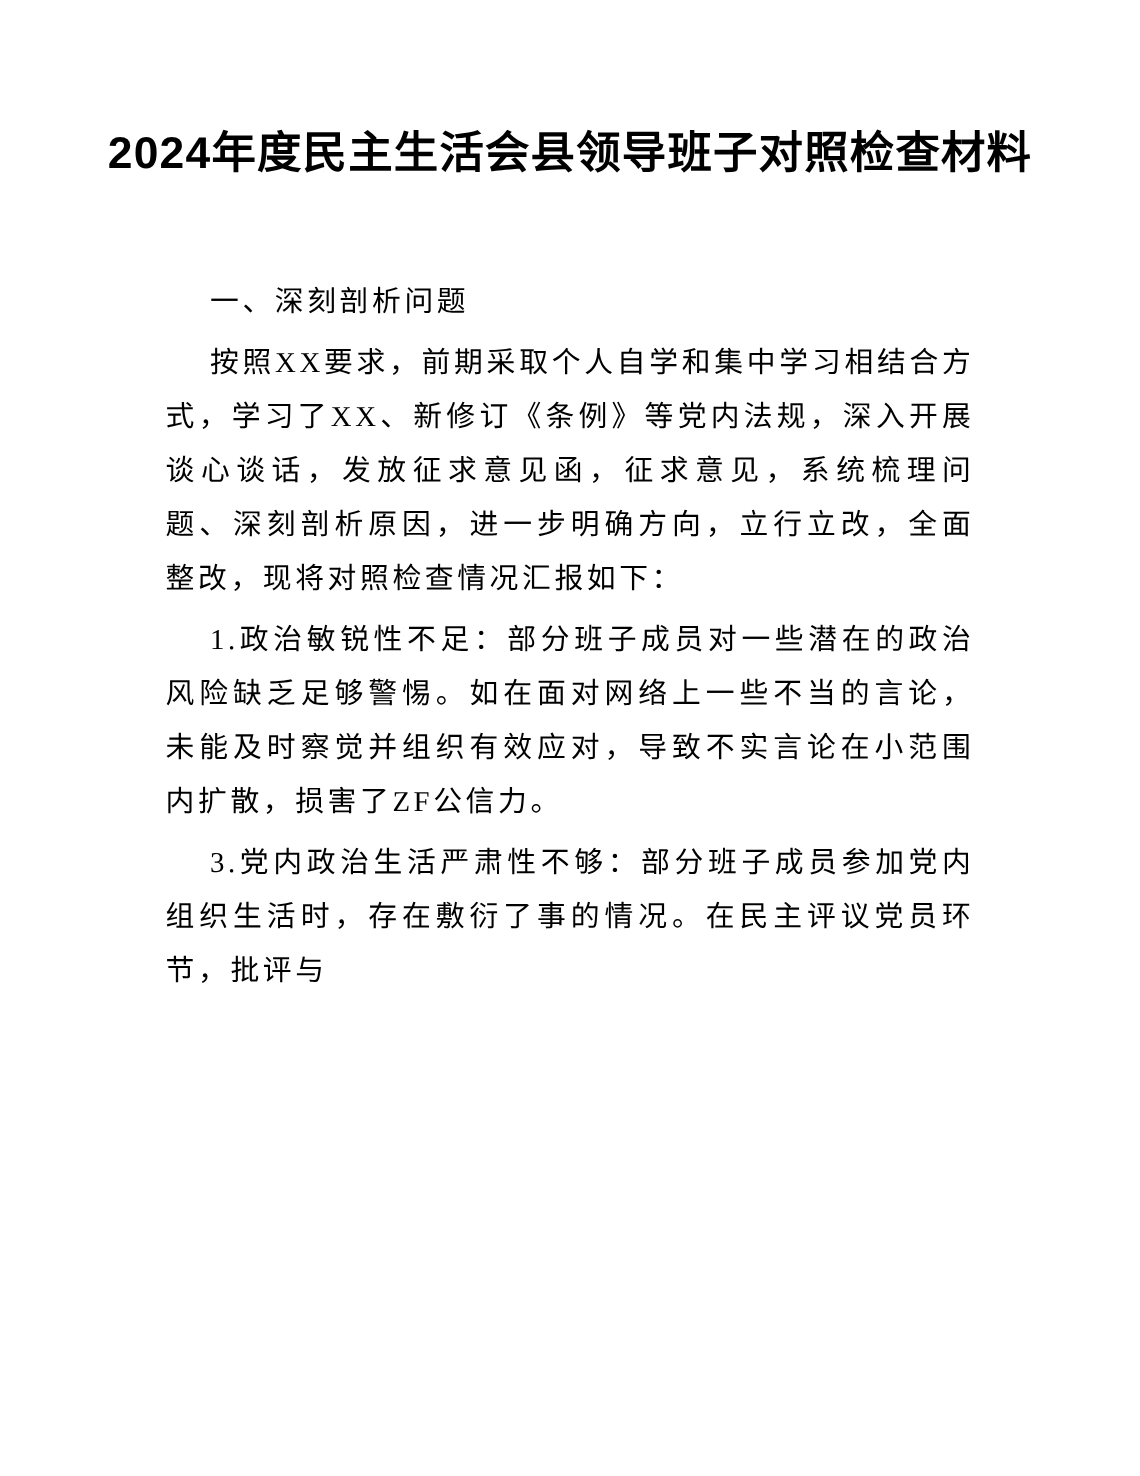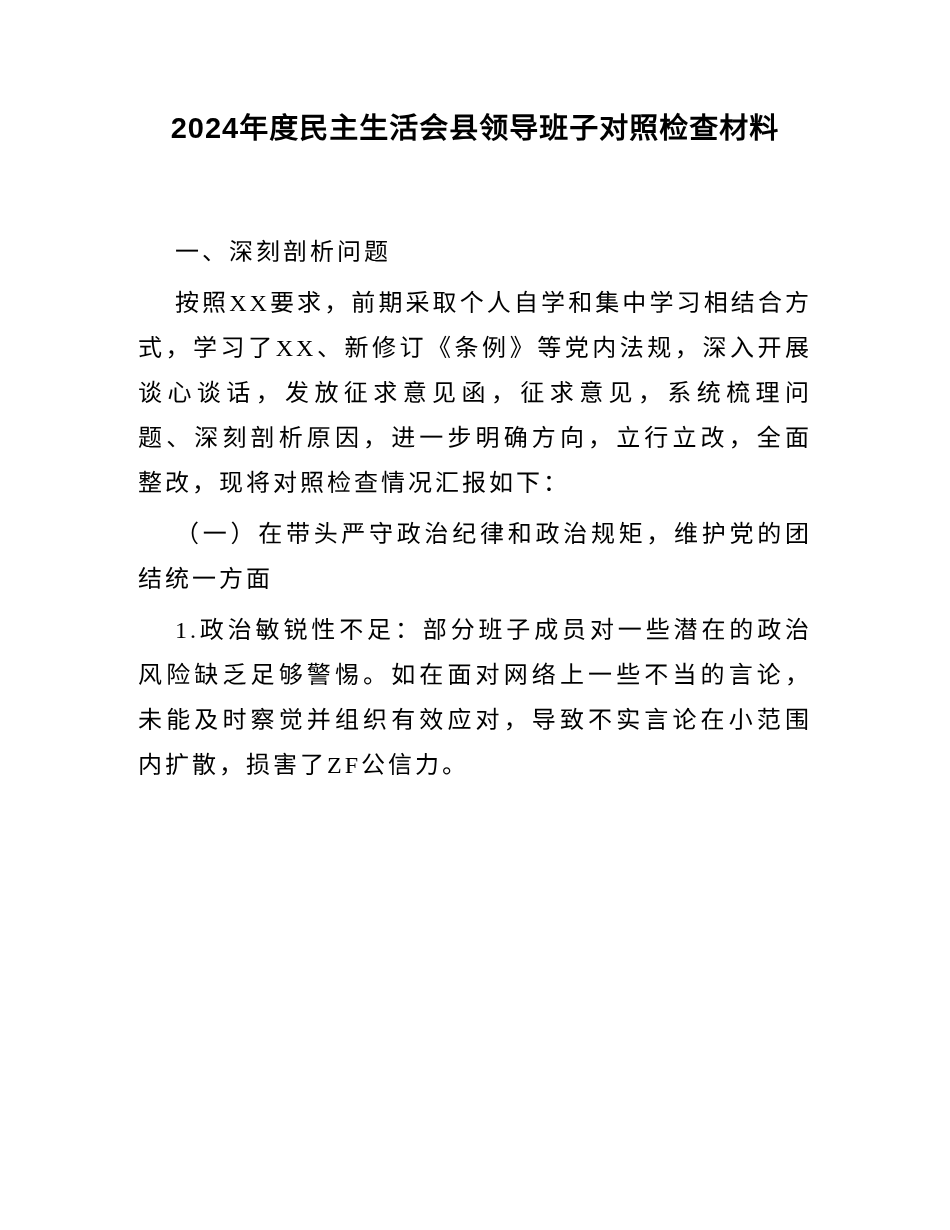--- a/index.html
+++ b/index.html
@@ -15,21 +15,21 @@
     color: #000000;
     overflow: hidden;
     box-sizing: border-box;
   }
   .doc-title {
     margin: 0 68px;
     padding-top: 102px;
     text-align: center;
     font-family: "Liberation Sans", sans-serif;
     font-weight: 700;
-    font-size: 29px;
+    font-size: 37px;
     line-height: 52px;
     letter-spacing: 1px;
     color: #000000;
   }
   .doc-body {
     margin: 76px 138px 0 138px;
     font-family: "Liberation Serif", "DejaVu Serif", serif;
     font-size: 24px;
     line-height: 45px;
     letter-spacing: 3px;
@@ -51,21 +51,21 @@
 <div class="page">
 
   <h1 class="doc-title">2024年度民主生活会县领导班子对照检查材料</h1>
 
   <div class="doc-body">
 
     <p class="para">一、深刻剖析问题</p>
 
     <p class="para">按照XX要求，前期采取个人自学和集中学习相结合方式，学习了XX、新修订《条例》等党内法规，深入开展谈心谈话，发放征求意见函，征求意见，系统梳理问题、深刻剖析原因，进一步明确方向，立行立改，全面整改，现将对照检查情况汇报如下：</p>
 
-    <p class="para">（一）在带头严守政治纪律和政治规矩，维护党的团结统一方面</p>
 
     <p class="para">1.政治敏锐性不足：部分班子成员对一些潜在的政治风险缺乏足够警惕。如在面对网络上一些不当的言论，未能及时察觉并组织有效应对，导致不实言论在小范围内扩散，损害了ZF公信力。</p>
 
 
+    <p class="para">3.党内政治生活严肃性不够：部分班子成员参加党内组织生活时，存在敷衍了事的情况。在民主评议党员环节，批评与</p>
 
   </div>
 
 </div>
 
 </body></html>

